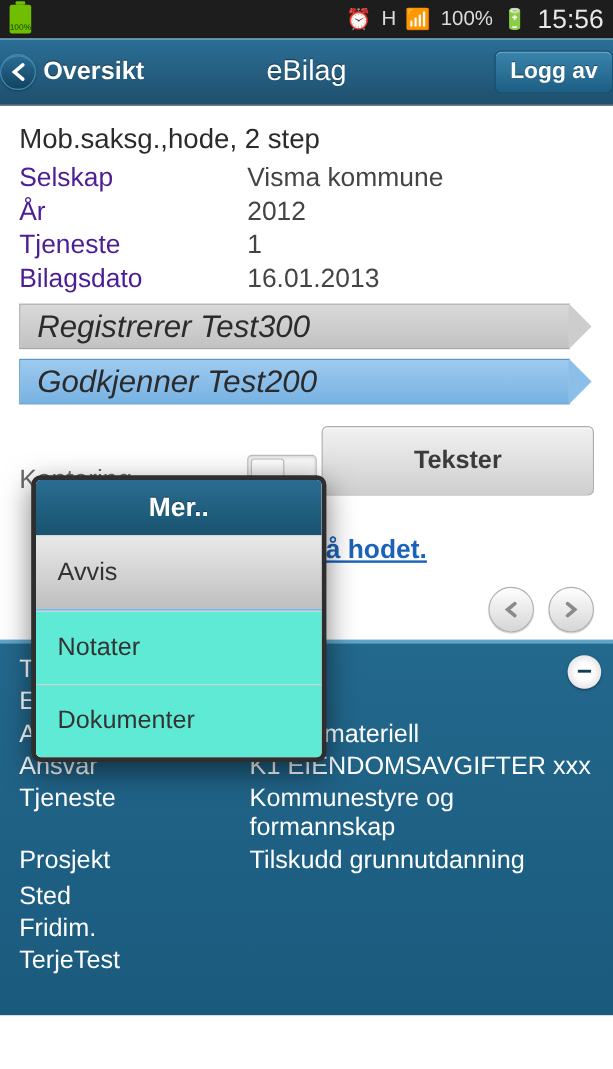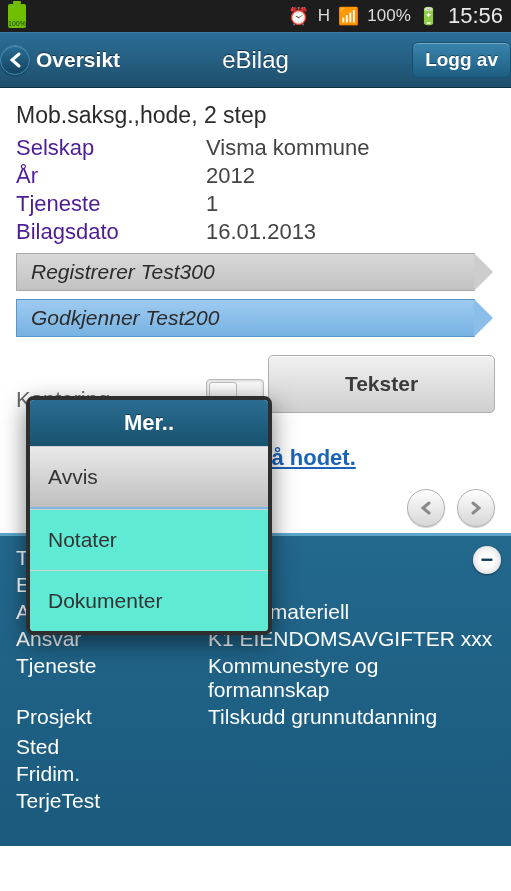--- a/index.html
+++ b/index.html
@@ -24,21 +24,21 @@
   .logoff-btn { background:linear-gradient(#3a84ad,#1d5e82); color:#fff; border:1px solid #145072; border-radius:6px; padding:6px 12px; font-size:19px; font-weight:bold; text-shadow:0 -1px 0 rgba(0,0,0,0.4); box-shadow:inset 0 1px 0 rgba(255,255,255,0.3); }
 
   
   .upper { background:#fff; padding:14px 16px 0 16px; }
   .heading { font-size:23px; color:#2b2b2b; margin-bottom:6px; }
   .kv-row { display:flex; font-size:22px; color:#555; margin-bottom:2px; }
   .kv-row .k { width:190px; color:#4c1d95; }
   .kv-row .v { color:#444; }
 
   
-  .arrow { position:relative; height:38px; margin-top:8px; display:flex; align-items:center; padding-left:14px; font-size:21px; font-style:italic; color:#2b2b2b; }
+  .arrow { position:relative; height:38px; margin-top:8px; display:flex; align-items:center; padding-left:14px; font-size:26px; font-style:italic; color:#2b2b2b; }
   .arrow.grey { background:linear-gradient(#d9d9d9,#c2c2c2); border:1px solid #a8a8a8; }
   .arrow.grey::after { content:""; position:absolute; right:-19px; top:-1px; width:0; height:0; border-top:19px solid transparent; border-bottom:19px solid transparent; border-left:19px solid #cdcdcd; }
   .arrow.blue { background:linear-gradient(#9ecaf0,#77b2e2); border:1px solid #5a97c8; }
   .arrow.blue::after { content:""; position:absolute; right:-19px; top:-1px; width:0; height:0; border-top:19px solid transparent; border-bottom:19px solid transparent; border-left:19px solid #8bbee9; }
   .arrow-wrap { margin-right:20px; margin-bottom:0; }
 
   .kontering-row { display:flex; align-items:flex-end; margin-top:18px; }
   .kontering-label { font-size:22px; color:#6a6a6a; width:190px; }
   .toggle { width:58px; height:34px; border:1px solid #bdbdbd; border-radius:4px; background:linear-gradient(#fbfbfb,#e4e4e4); margin-right:4px; box-shadow:inset 0 1px 3px rgba(0,0,0,0.15); position:relative; }
   .toggle::after{content:""; position:absolute; left:2px; top:2px; width:26px; height:28px; background:linear-gradient(#fff,#d8d8d8); border:1px solid #bbb; border-radius:3px;}

